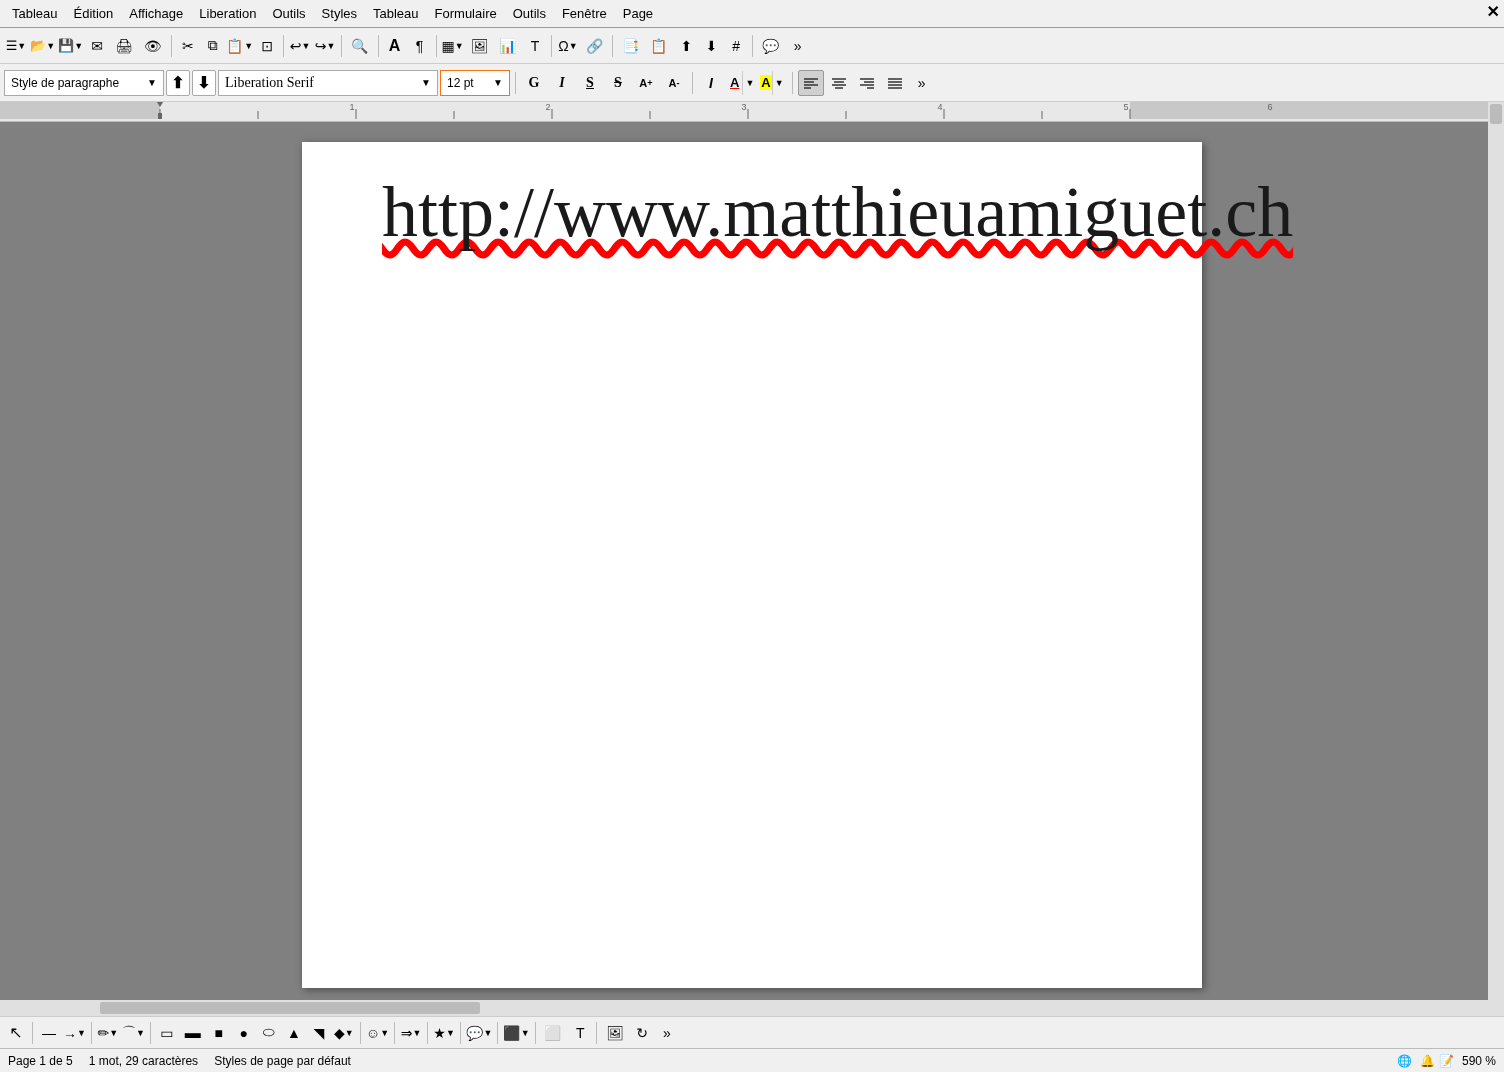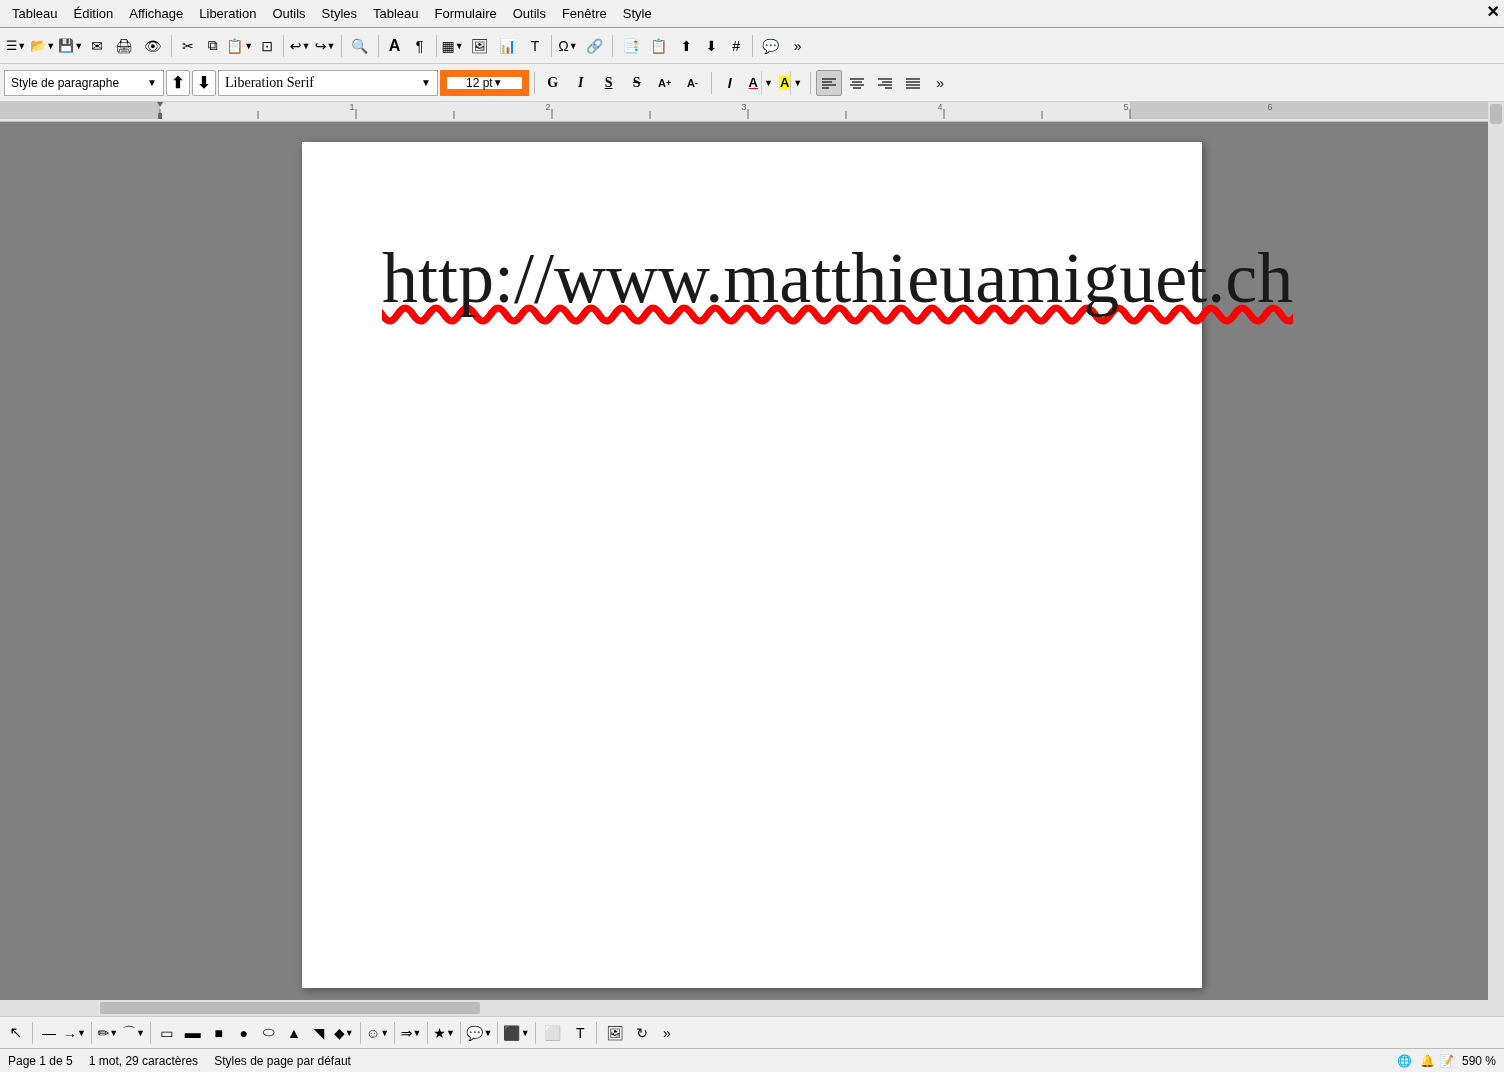--- a/index.html
+++ b/index.html
@@ -80,24 +80,24 @@
       background: white;
       height: 26px;
       padding: 0 6px;
       cursor: pointer;
       font-size: 13px;
       min-width: 220px;
     }
     .size-dropdown {
       display: inline-flex;
       align-items: center;
-      border: 7px solid #f97316;
+      border: 1px solid #f97316;
       background: white;
       height: 26px;
-      padding: 0 19px;
+      padding: 0 6px;
       cursor: pointer;
       font-size: 12px;
       min-width: 70px;
     }
     .fmt-btn {
       display: inline-flex;
       align-items: center;
       justify-content: center;
       width: 26px;
       height: 26px;
@@ -151,21 +151,21 @@
       padding: 20px;
     }
 
     
     #page {
       background: white;
       width: 900px;
       min-height: 700px;
       box-shadow: 2px 2px 8px rgba(0,0,0,0.4);
       position: relative;
-      padding: 90px 80px;
+      padding: 24px 80px;
     }
 
     .page-content {
       font-family: 'Georgia', 'Liberation Serif', serif;
       font-size: 72px;
       color: #1a1a1a;
       line-height: 1.3;
       position: relative;
     }
 
@@ -257,21 +257,21 @@
   <span class="menu-item">Tableau</span>
   <span class="menu-item">Édition</span>
   <span class="menu-item">Affichage</span>
   <span class="menu-item">Liberation</span>
   <span class="menu-item">Outils</span>
   <span class="menu-item">Styles</span>
   <span class="menu-item">Tableau</span>
   <span class="menu-item">Formulaire</span>
   <span class="menu-item">Outils</span>
   <span class="menu-item">Fenêtre</span>
-  <span class="menu-item">Style</span>
+  <span class="menu-item">Page</span>
   <span class="close-btn">✕</span>
 </div>
 
 <div class="toolbar">
 
   <div class="tb-btn" style="padding:0;">
     <span style="font-size:13px;">☰</span>
       <span style="font-size:9px;">▼</span>
   </div>
   <div class="tb-btn" style="padding:0;">

